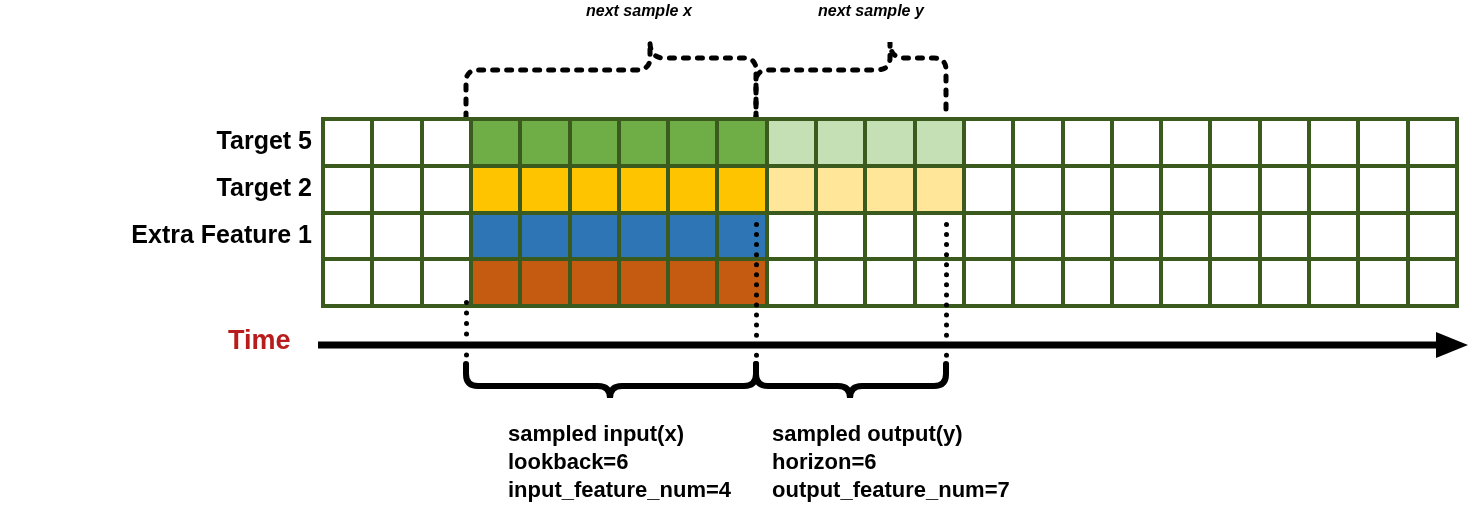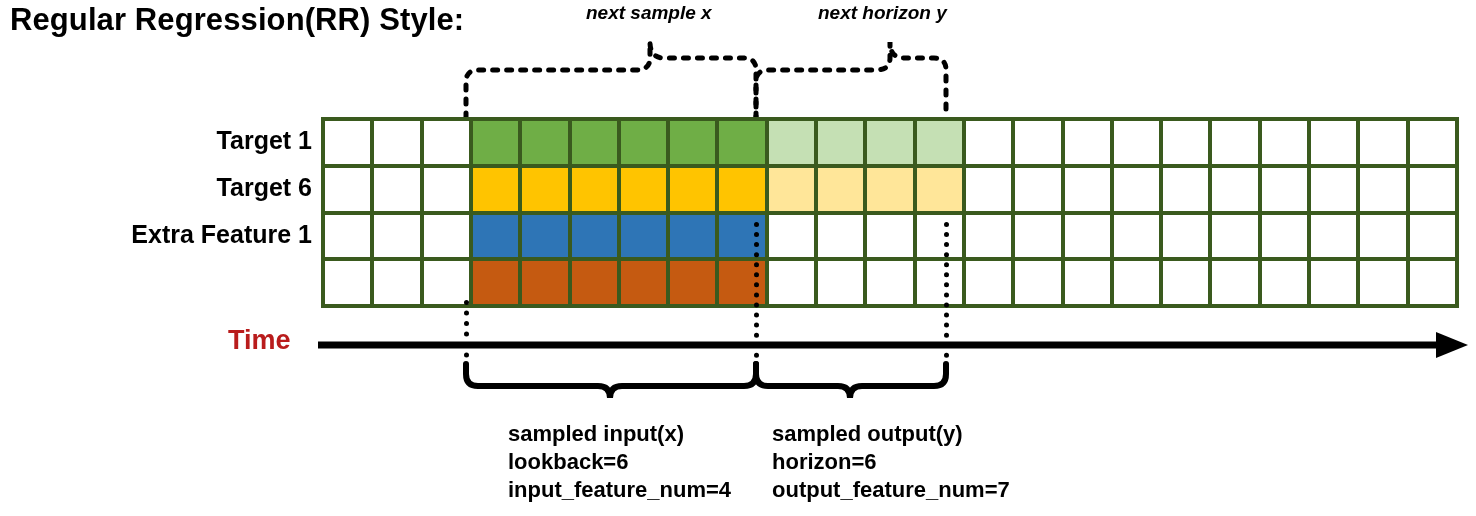--- a/index.html
+++ b/index.html
@@ -15,21 +15,21 @@
   
   #title{
     position:absolute;left:10px;top:2px;
     font-size:31px;font-weight:700;color:#000;
     letter-spacing:.1px;white-space:nowrap;
   }
 
   
   .top-cap{
     position:absolute;top:2px;
-    font-size:19px;font-style:italic;font-weight:600;color:#000;
+    font-size:16px;font-style:italic;font-weight:600;color:#000;
     white-space:nowrap;
   }
   #cap-x{left:586px;}
   #cap-y{left:818px;}
 
   
   .row-label{
     position:absolute;right:1164px;
     font-size:25px;font-weight:700;color:#000;
     white-space:nowrap;text-align:right;
@@ -74,36 +74,35 @@
     line-height:28px;white-space:nowrap;
   }
   #ann-x{left:508px;}
   #ann-y{left:772px;}
 </style>
 </head>
 <body>
 
 <div class="stage">
 
-  <div id="title">Regular Regression(RR) Style:</div>
 
   <div class="top-cap" id="cap-x">next sample x</div>
-  <div class="top-cap" id="cap-y">next horizon y</div>
+  <div class="top-cap" id="cap-y">next sample y</div>
 
   <svg id="braces-top" viewBox="0 0 1476 130" preserveAspectRatio="none">
     <g fill="none" stroke="#000" stroke-width="5" stroke-linecap="round" stroke-dasharray="5 9">
       <path d="M466,118 L466,82 Q466,70 478,70 L636,70 Q650,70 650,58 L650,42
                Q650,58 664,58 L744,58 Q756,58 756,70 L756,118"></path>
       <path d="M756,118 L756,82 Q756,70 768,70 L876,70 Q890,70 890,58 L890,42
                Q890,58 904,58 L934,58 Q946,58 946,70 L946,118"></path>
     </g>
   </svg>
 
-  <div class="row-label" style="top:117px;">Target 1</div>
-  <div class="row-label" style="top:164px;">Target 6</div>
+  <div class="row-label" style="top:117px;">Target 5</div>
+  <div class="row-label" style="top:164px;">Target 2</div>
   <div class="row-label" style="top:211px;">Extra Feature 1</div>
 
   <div id="grid">
       <div class="cell" style="background: rgb(255, 255, 255);"></div>
       <div class="cell" style="background: rgb(255, 255, 255);"></div>
       <div class="cell" style="background: rgb(255, 255, 255);"></div>
       <div class="cell" style="background: rgb(111, 174, 70);"></div>
       <div class="cell" style="background: rgb(111, 174, 70);"></div>
       <div class="cell" style="background: rgb(111, 174, 70);"></div>
       <div class="cell" style="background: rgb(111, 174, 70);"></div>

